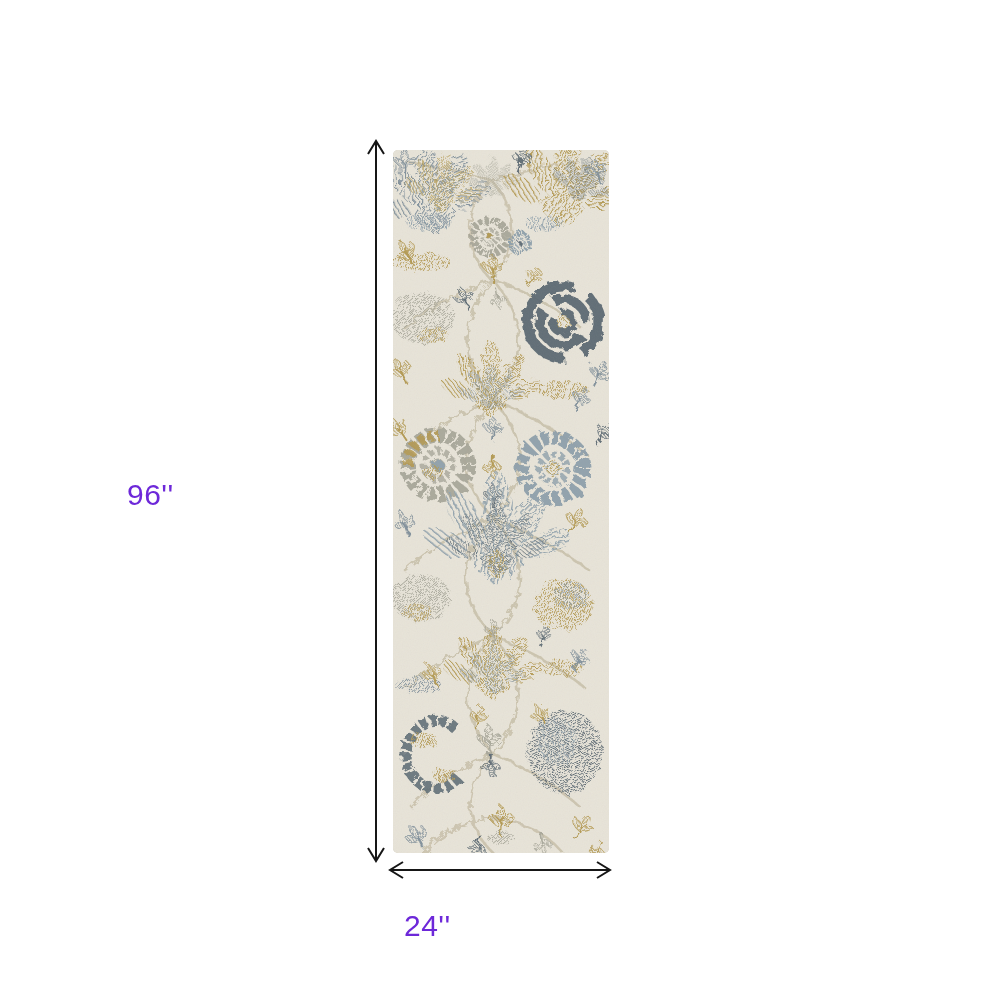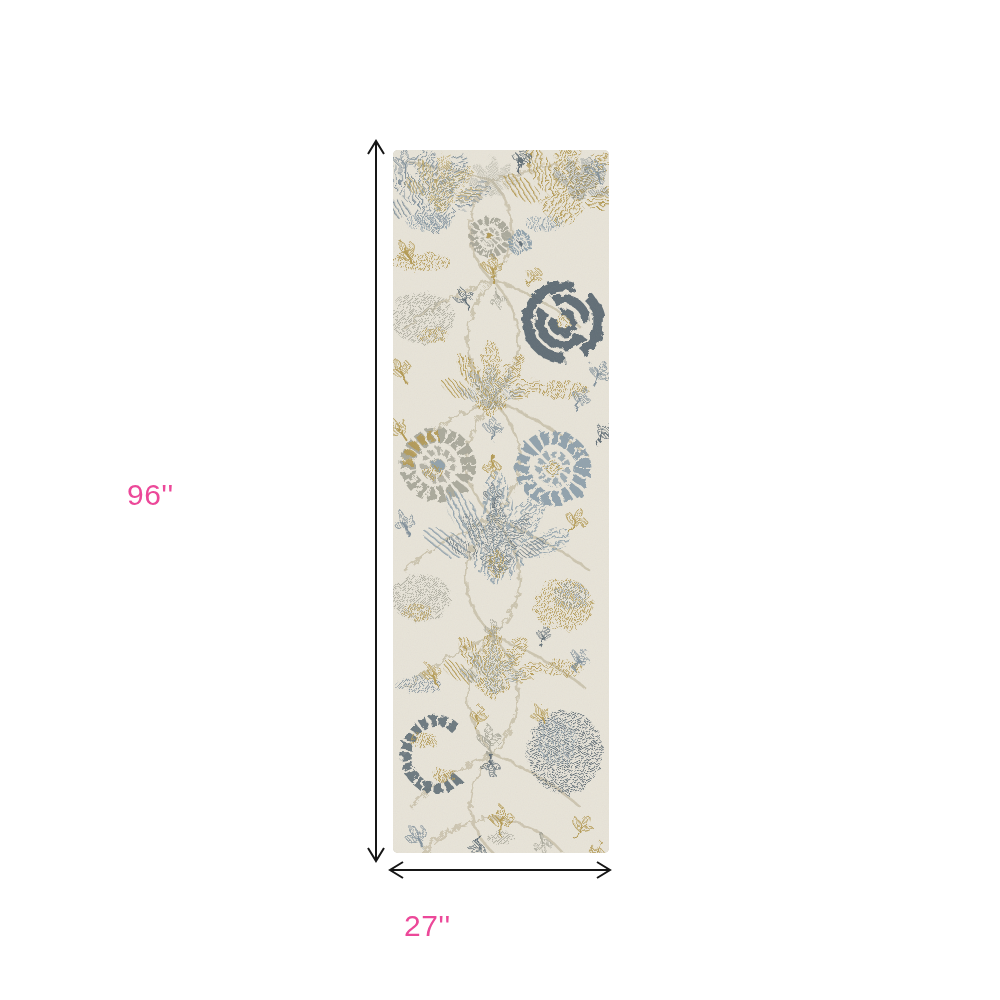--- a/index.html
+++ b/index.html
@@ -21,21 +21,21 @@
     box-shadow: inset 0 0 10px rgba(135,126,105,0.38);
   }
   .rug svg { display: block; width: 216px; height: 703px; }
   .dim-arrow { position: absolute; }
   .dim-v { left: 364px; top: 137px; }
   .dim-h { left: 385px; top: 858px; }
   .dim-label {
     position: absolute;
     font-size: 30px;
     line-height: 32px;
-    color: #ec4899;
+    color: #6d28d9;
     letter-spacing: 0.5px;
     white-space: nowrap;
     text-align: center;
   }
   .label-height { left: 127px; top: 479px; }
   .label-width  { left: 404px; top: 910px; }
 </style>
 </head>
 <body>
 
@@ -209,15 +209,15 @@
   <svg class="dim-arrow dim-h" width="230" height="24" viewBox="0 0 230 24">
     <g fill="none" stroke="#161616" stroke-width="2">
       <line x1="5" y1="12" x2="225" y2="12"></line>
       <path d="M18,4 L5,12 L18,20"></path>
       <path d="M212,4 L225,12 L212,20"></path>
     </g>
   </svg>
 
   <div class="dim-label label-height">96''</div>
 
-  <div class="dim-label label-width">27''</div>
+  <div class="dim-label label-width">24''</div>
 
 </div>
 
 </body></html>

